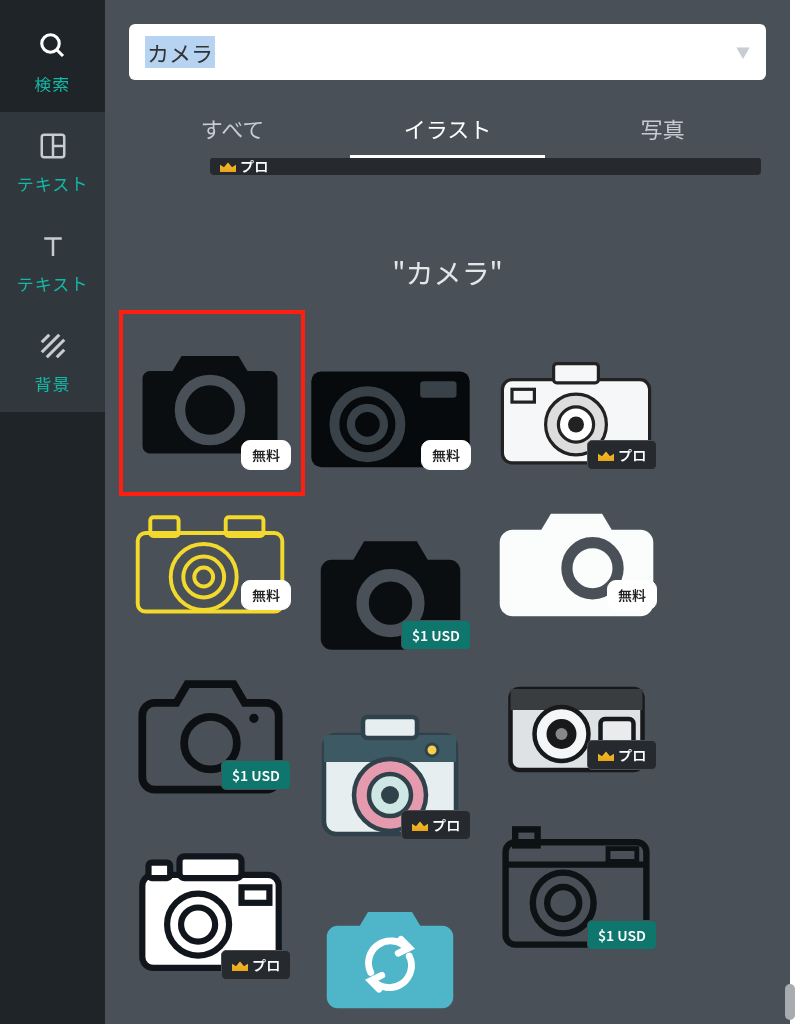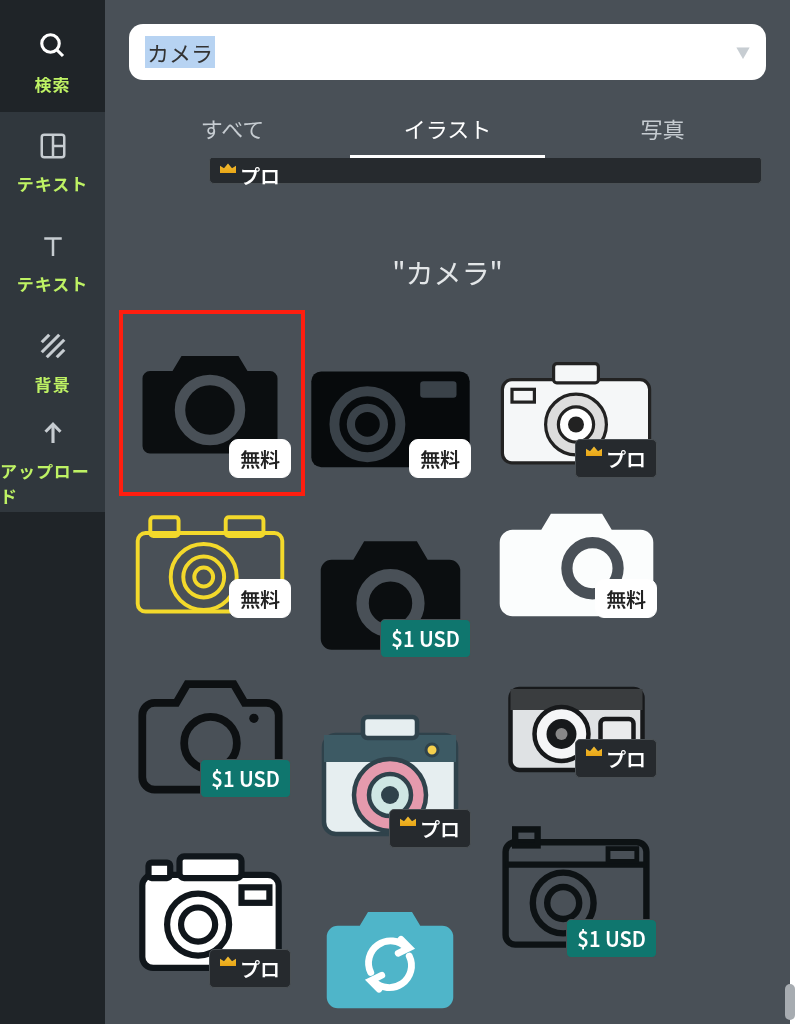--- a/index.html
+++ b/index.html
@@ -27,43 +27,42 @@
     padding-top: 12px;
     flex-shrink: 0;
   }
   .side-item {
     width: 100%;
     height: 100px;
     display: flex;
     flex-direction: column;
     align-items: center;
     justify-content: center;
-    color: #bef264;
+    color: #14b8a6;
     gap: 8px;
     cursor: pointer;
-    font-weight: bold;
   }
   .side-item.dim { background: #30373d; }
   .side-label { font-size: 17px; letter-spacing: 1px; }
   .side-icon { width: 34px; height: 34px; display:flex; align-items:center; justify-content:center; }
 
   
   .panel {
     flex: 1;
     background: #495057;
     display: flex;
     flex-direction: column;
     overflow: hidden;
   }
   .search-wrap {
     padding: 24px 24px 8px 24px;
   }
   .search-box {
     background: #fff;
-    border-radius: 14px;
+    border-radius: 6px;
     height: 56px;
     display: flex;
     align-items: center;
     padding: 0 16px;
     font-size: 22px;
     color: #333;
     position: relative;
   }
   .search-text {
     background: #b7d3f2;
@@ -135,28 +134,28 @@
   }
   .highlight {
     position: absolute;
     border: 4px solid #ff1e0f;
     pointer-events: none;
   }
 
   .badge {
     position: absolute;
     right: 4px;
-    bottom: 8px;
+    bottom: 16px;
     background: #262a2e;
     color: #fff;
-    font-size: 20px;
+    font-size: 14px;
     padding: 4px 10px;
     border-radius: 5px;
     display: flex;
-    align-items: flex-start;
+    align-items: center;
     gap: 4px;
     border: 1px solid #4a5054;
     font-weight: 600;
   }
   .badge.pro .crown {
     width: 16px; height: 12px;
     background: linear-gradient(#f5c33b,#e9a616);
     clip-path: polygon(0% 100%, 0% 40%, 25% 60%, 50% 20%, 75% 60%, 100% 40%, 100% 100%);
     display:inline-block;
   }
@@ -212,29 +211,20 @@
       <span class="side-icon">
         <svg viewBox="0 0 24 24" width="30" height="30" fill="none" stroke="#c6ccd1" stroke-width="2.5">
             <line x1="3" y1="9" x2="9" y2="3"></line>
             <line x1="3" y1="17" x2="17" y2="3"></line>
             <line x1="7" y1="21" x2="21" y2="7"></line>
             <line x1="15" y1="21" x2="21" y2="15"></line>
           </svg>
       </span>
       <span class="side-label">背景</span>
     </div>
-    <div class="side-item dim">
-      <span class="side-icon">
-        <svg viewBox="0 0 24 24" width="30" height="30" fill="none" stroke="#c6ccd1" stroke-width="2.5">
-            <line x1="12" y1="20" x2="12" y2="5"></line>
-            <polyline points="6,11 12,5 18,11"></polyline>
-          </svg>
-      </span>
-      <span class="side-label">アップロード</span>
-    </div>
   </div>
 
   <div class="panel">
     <div class="search-wrap">
       <div class="search-box">
         <span class="search-text">カメラ</span>
         <span class="drop-arrow">▼</span>
       </div>
     </div>
 

